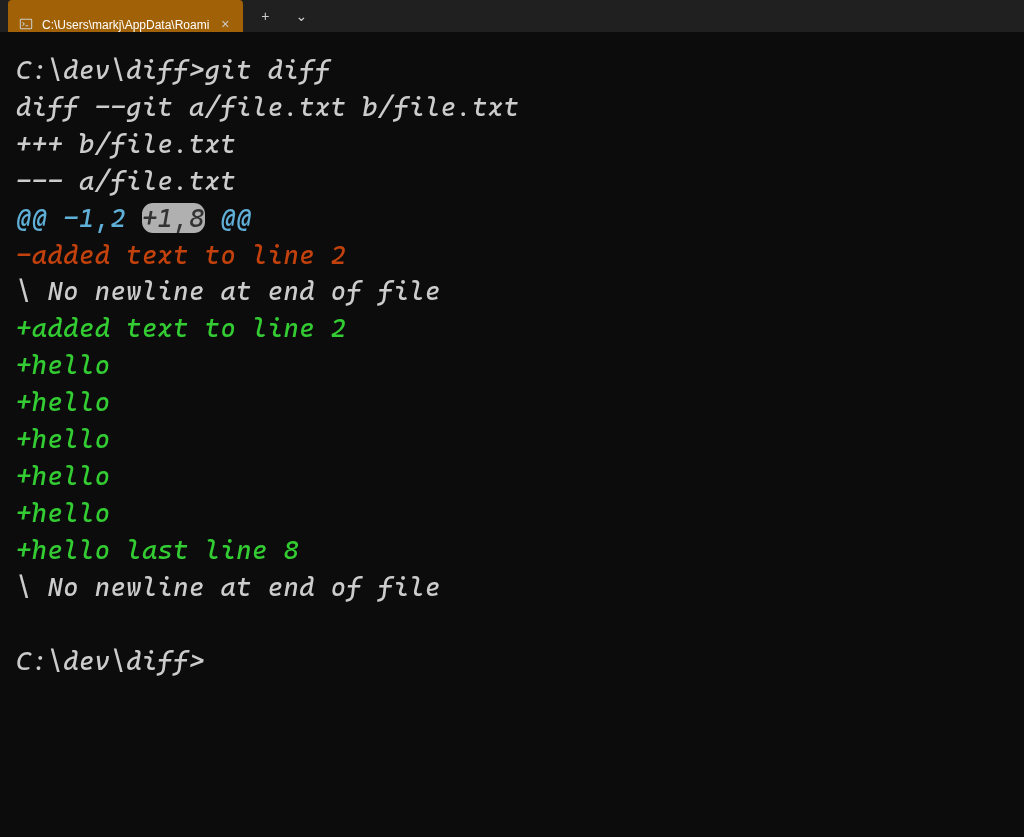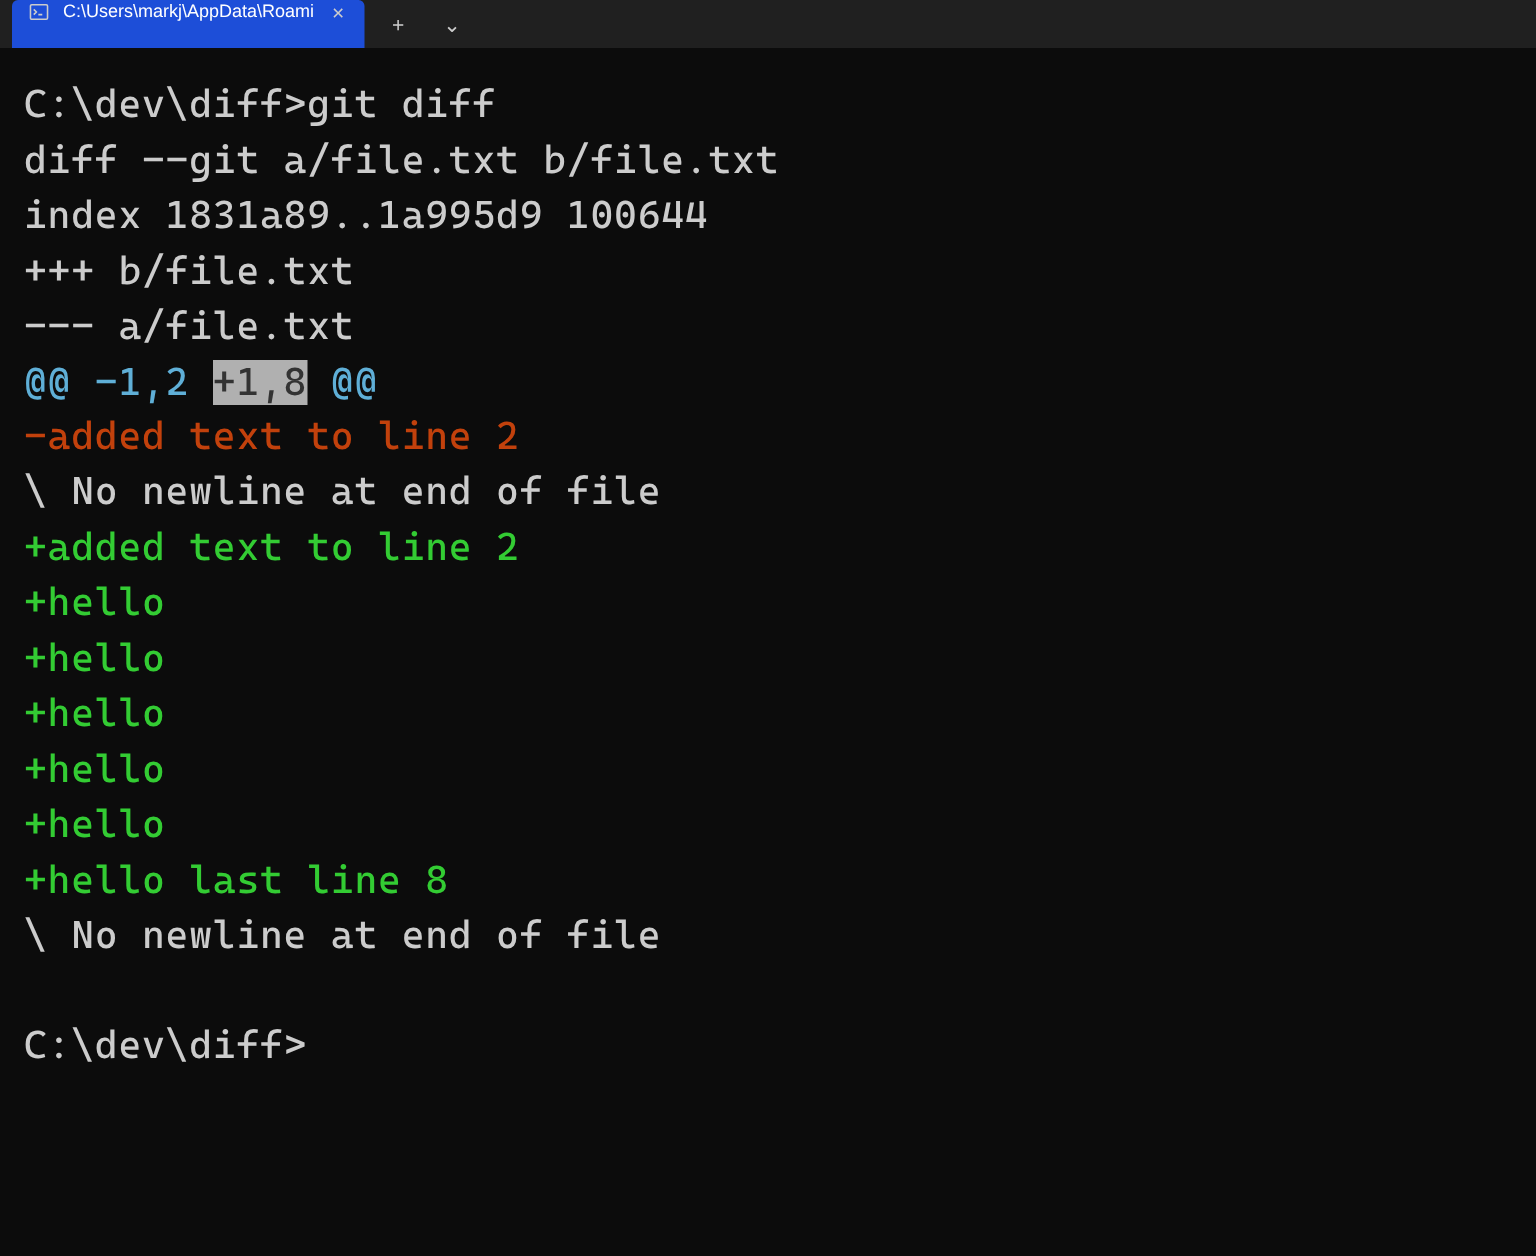--- a/index.html
+++ b/index.html
@@ -16,23 +16,23 @@
     }
     .titlebar {
       height: 32px;
       background: #202020;
       display: flex;
       align-items: center;
       padding-left: 8px;
     }
     .tab {
       height: 32px;
-      background: #1d4ed8;
+      background: #a16207;
       display: flex;
-      align-items: flex-start;
+      align-items: flex-end;
       padding: 0 10px;
       gap: 8px;
       min-width: 200px;
       border-top-left-radius: 4px;
       border-top-right-radius: 4px;
     }
     .tab-icon {
       width: 16px;
       height: 16px;
       display: flex;
@@ -79,39 +79,41 @@
       cursor: pointer;
       font-family: sans-serif;
     }
     .terminal {
       padding: 20px 16px;
       font-size: 26px;
       line-height: 1.42;
       color: #cccccc;
       font-weight: 500;
       letter-spacing: 0.5px;
+      font-style: italic;
     }
     .line {
       white-space: pre;
     }
     .cyan {
       color: #5fafd7;
     }
     .red {
       color: #c2410c;
     }
     .green {
       color: #33cc33;
     }
     .white {
       color: #cccccc;
     }
     .selected {
       background: #b0b0b0;
       color: #333333;
+      border-radius: 11px;
     }
   </style>
 </head>
 <body>
 
 <div class="titlebar">
   <div class="tab">
     <span class="tab-icon">
       <svg viewBox="0 0 16 16" fill="none" stroke="#cccccc" stroke-width="1.2">
         <rect x="1.5" y="2.5" width="13" height="11" rx="1"></rect>
@@ -123,21 +125,20 @@
   </div>
   <div class="titlebar-actions">
     <div class="titlebar-btn">+</div>
     <div class="titlebar-btn">⌄</div>
   </div>
 </div>
 
 <div class="terminal" id="terminal">
     <div class="line"><span class="white">C:\dev\diff&gt;git diff</span></div>
     <div class="line"><span class="white">diff --git a/file.txt b/file.txt</span></div>
-    <div class="line"><span class="white">index 1831a89..1a995d9 100644</span></div>
     <div class="line"><span class="white">+++ b/file.txt</span></div>
     <div class="line"><span class="white">--- a/file.txt</span></div>
     <div class="line"><span class="cyan">@@ -1,2 </span><span class="cyan selected">+1,8</span><span class="cyan"> @@</span></div>
     <div class="line"><span class="red">-added text to line 2</span></div>
     <div class="line"><span class="white">\ No newline at end of file</span></div>
     <div class="line"><span class="green">+added text to line 2</span></div>
     <div class="line"><span class="green">+hello</span></div>
     <div class="line"><span class="green">+hello</span></div>
     <div class="line"><span class="green">+hello</span></div>
     <div class="line"><span class="green">+hello</span></div>

